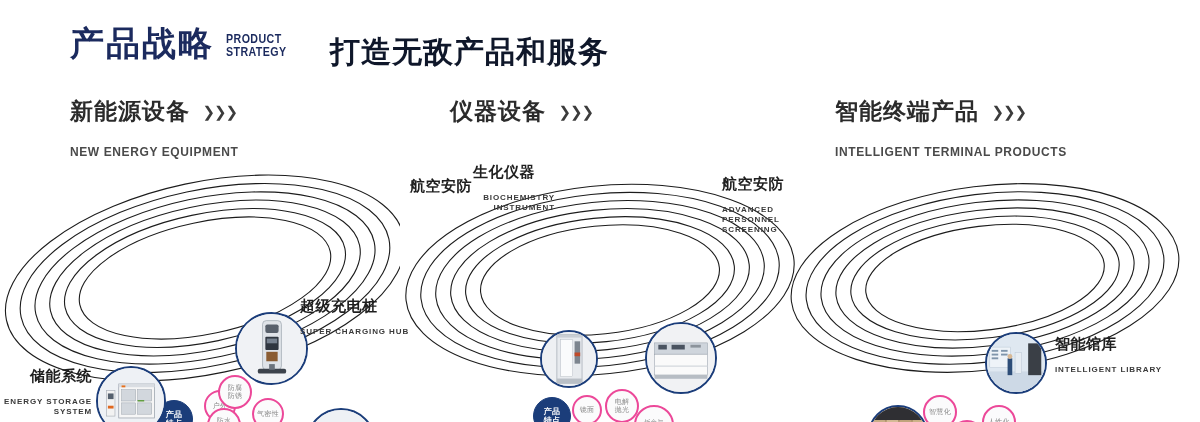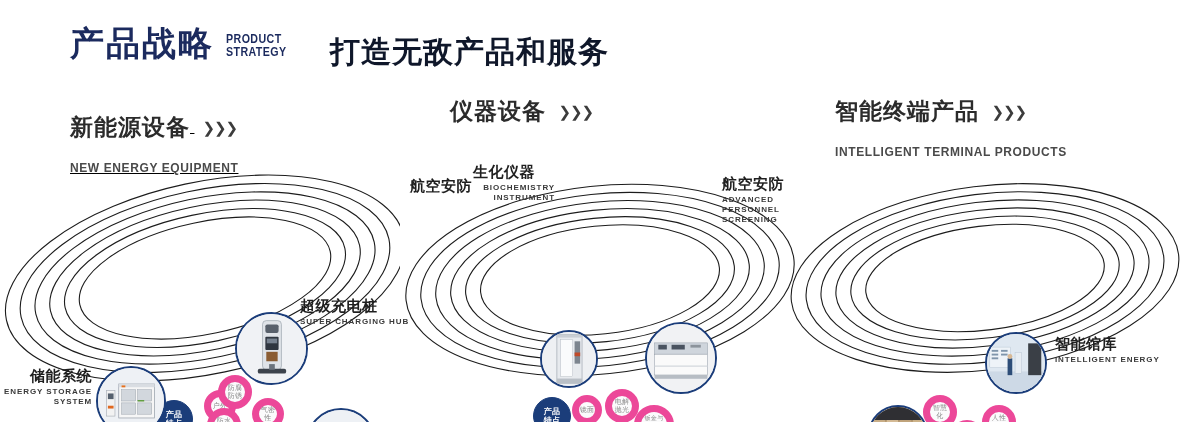--- a/index.html
+++ b/index.html
@@ -55,21 +55,21 @@
     border:2px solid #1b3d7a;
     background:#e9edf3;
     overflow:hidden;
     box-sizing:border-box;
   }
   .node .ph{position:absolute;left:0;top:0;right:0;bottom:0;}
 
   
   .feat{
     position:absolute;border-radius:50%;
-    border:7px solid #ec4899;
+    border:2px solid #ec4899;
     background:#fbfbfc;
     display:flex;align-items:center;justify-content:center;
     text-align:center;color:#8a8a8a;
     font-size:7px;line-height:8.5px;letter-spacing:.3px;
     font-family:"DejaVu Sans",sans-serif;
     box-sizing:border-box;
   }
   .feat.core{
     background:#1b3d7a;border:1px solid #1b3d7a;color:#ffffff;font-weight:bold;
     font-size:8px;line-height:9.5px;
@@ -77,40 +77,40 @@
 
   
   .lbl{position:absolute;}
   .lbl .cn{
     font-size:15px;font-weight:bold;color:#1f1f1f;letter-spacing:.5px;
     white-space:nowrap;font-family:"DejaVu Sans",sans-serif;line-height:17px;
   }
   .lbl .en{
     font-size:8px;font-weight:bold;color:#3a3a3a;letter-spacing:.9px;
     white-space:nowrap;font-family:"Liberation Sans",sans-serif;line-height:10px;
-    margin-top:2px;
+    margin-top:12px;
   }
   .lbl.r{text-align:right;}
   .lbl.l{text-align:left;}
 </style>
 </head>
 <body>
 
 <div class="page">
 
   <div class="hdr">
     <span class="hdr-cn">产品战略</span>
     <span class="hdr-en">
       <span>PRODUCT</span><br>
       <span>STRATEGY</span>
     </span>
   </div>
   <div class="hdr-slogan">打造无敌产品和服务</div>
 
-  <div class="sec-hd" style="left:70px;top:112px;text-decoration:underline;">
+  <div class="sec-hd" style="left:70px;top:96px;">
     <span class="cn">新能源设备</span>
     <span class="arrows">❯❯❯</span>
     <span class="en">NEW ENERGY EQUIPMENT</span>
   </div>
 
   <div class="sec-hd" style="left:450px;top:96px;">
     <span class="cn">仪器设备</span>
     <span class="arrows">❯❯❯</span>
   </div>
 
@@ -289,21 +289,21 @@
         <rect x="15" y="17" width="7" height="2" fill="#7f95ab"></rect>
         <rect x="15" y="21" width="7" height="2" fill="#7f95ab"></rect>
         <rect x="44" y="10" width="14" height="34" fill="#3a3f46"></rect>
         <rect x="30" y="20" width="7" height="22" fill="#e7edf3" stroke="#b6c4d2" stroke-width=".5"></rect>
         <rect x="22" y="26" width="5" height="18" fill="#2d4d78"></rect>
         <circle cx="24.5" cy="24" r="2.6" fill="#d7b894"></circle>
       </svg>
     </div>
     <div class="lbl l" style="left:265px;top:186px;">
       <div class="cn">智能馆库</div>
-      <div class="en">INTELLIGENT ENERGY</div>
+      <div class="en">INTELLIGENT LIBRARY</div>
     </div>
 
     <div class="node" style="left:78px;top:255px;width:60px;height:60px;">
       <svg class="ph" viewBox="0 0 60 60">
         <rect x="0" y="0" width="60" height="60" fill="#b79a72"></rect>
         <rect x="0" y="0" width="60" height="14" fill="#2f2f33"></rect>
         <rect x="0" y="46" width="60" height="14" fill="#7f6848"></rect>
         <rect x="4" y="14" width="12" height="32" fill="#c9ae87"></rect>
         <rect x="18" y="14" width="12" height="32" fill="#d5bb96"></rect>
         <rect x="32" y="14" width="12" height="32" fill="#c0a47c"></rect>

